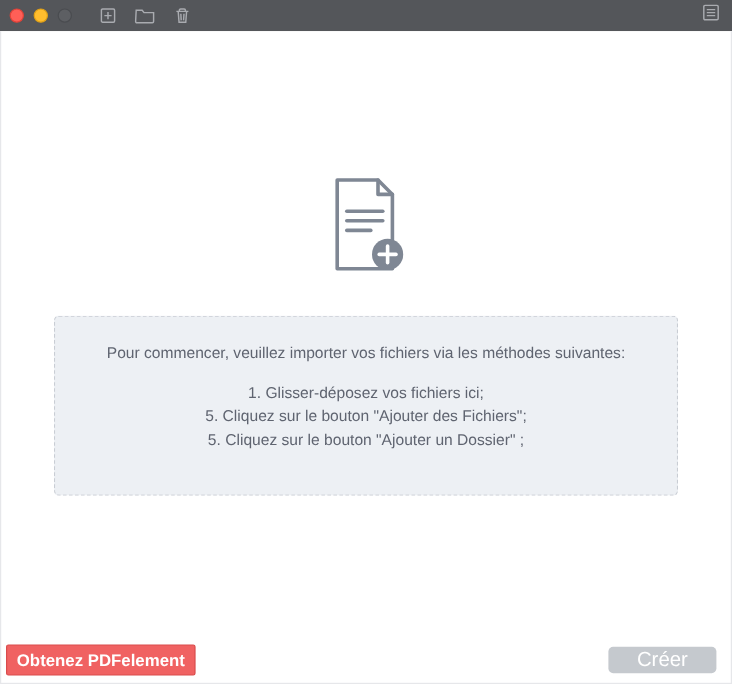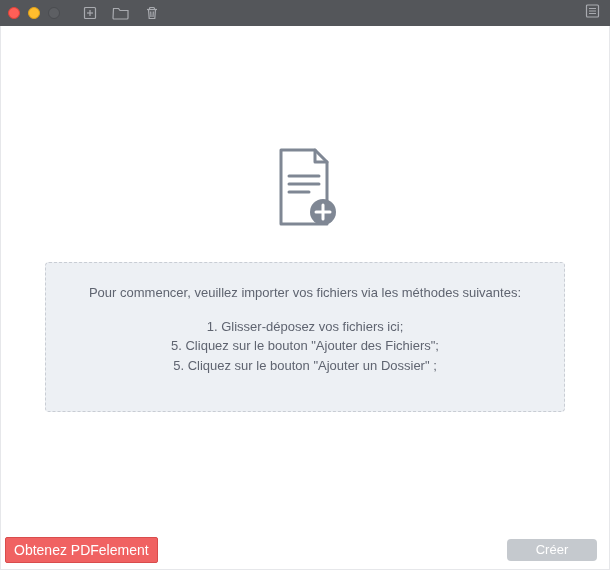--- a/index.html
+++ b/index.html
@@ -87,32 +87,33 @@
       position: absolute;
       left: 4px;
       bottom: 6px;
       background: #f06262;
       color: #fff;
       border: 1px solid #d94c4c;
       border-radius: 2px;
       font-size: 14px;
       padding: 4px 8px;
       cursor: pointer;
+      font-weight: bold;
     }
     .create-btn {
       position: absolute;
       right: 12px;
       bottom: 8px;
       width: 90px;
       height: 22px;
       background: #c5c9ce;
       color: #fff;
       border: none;
       border-radius: 4px;
-      font-size: 13px;
+      font-size: 17px;
       text-align: center;
       line-height: 22px;
       cursor: default;
     }
   </style>
 </head>
 <body>
 
 <div class="titlebar">
   <div class="traffic-lights">

